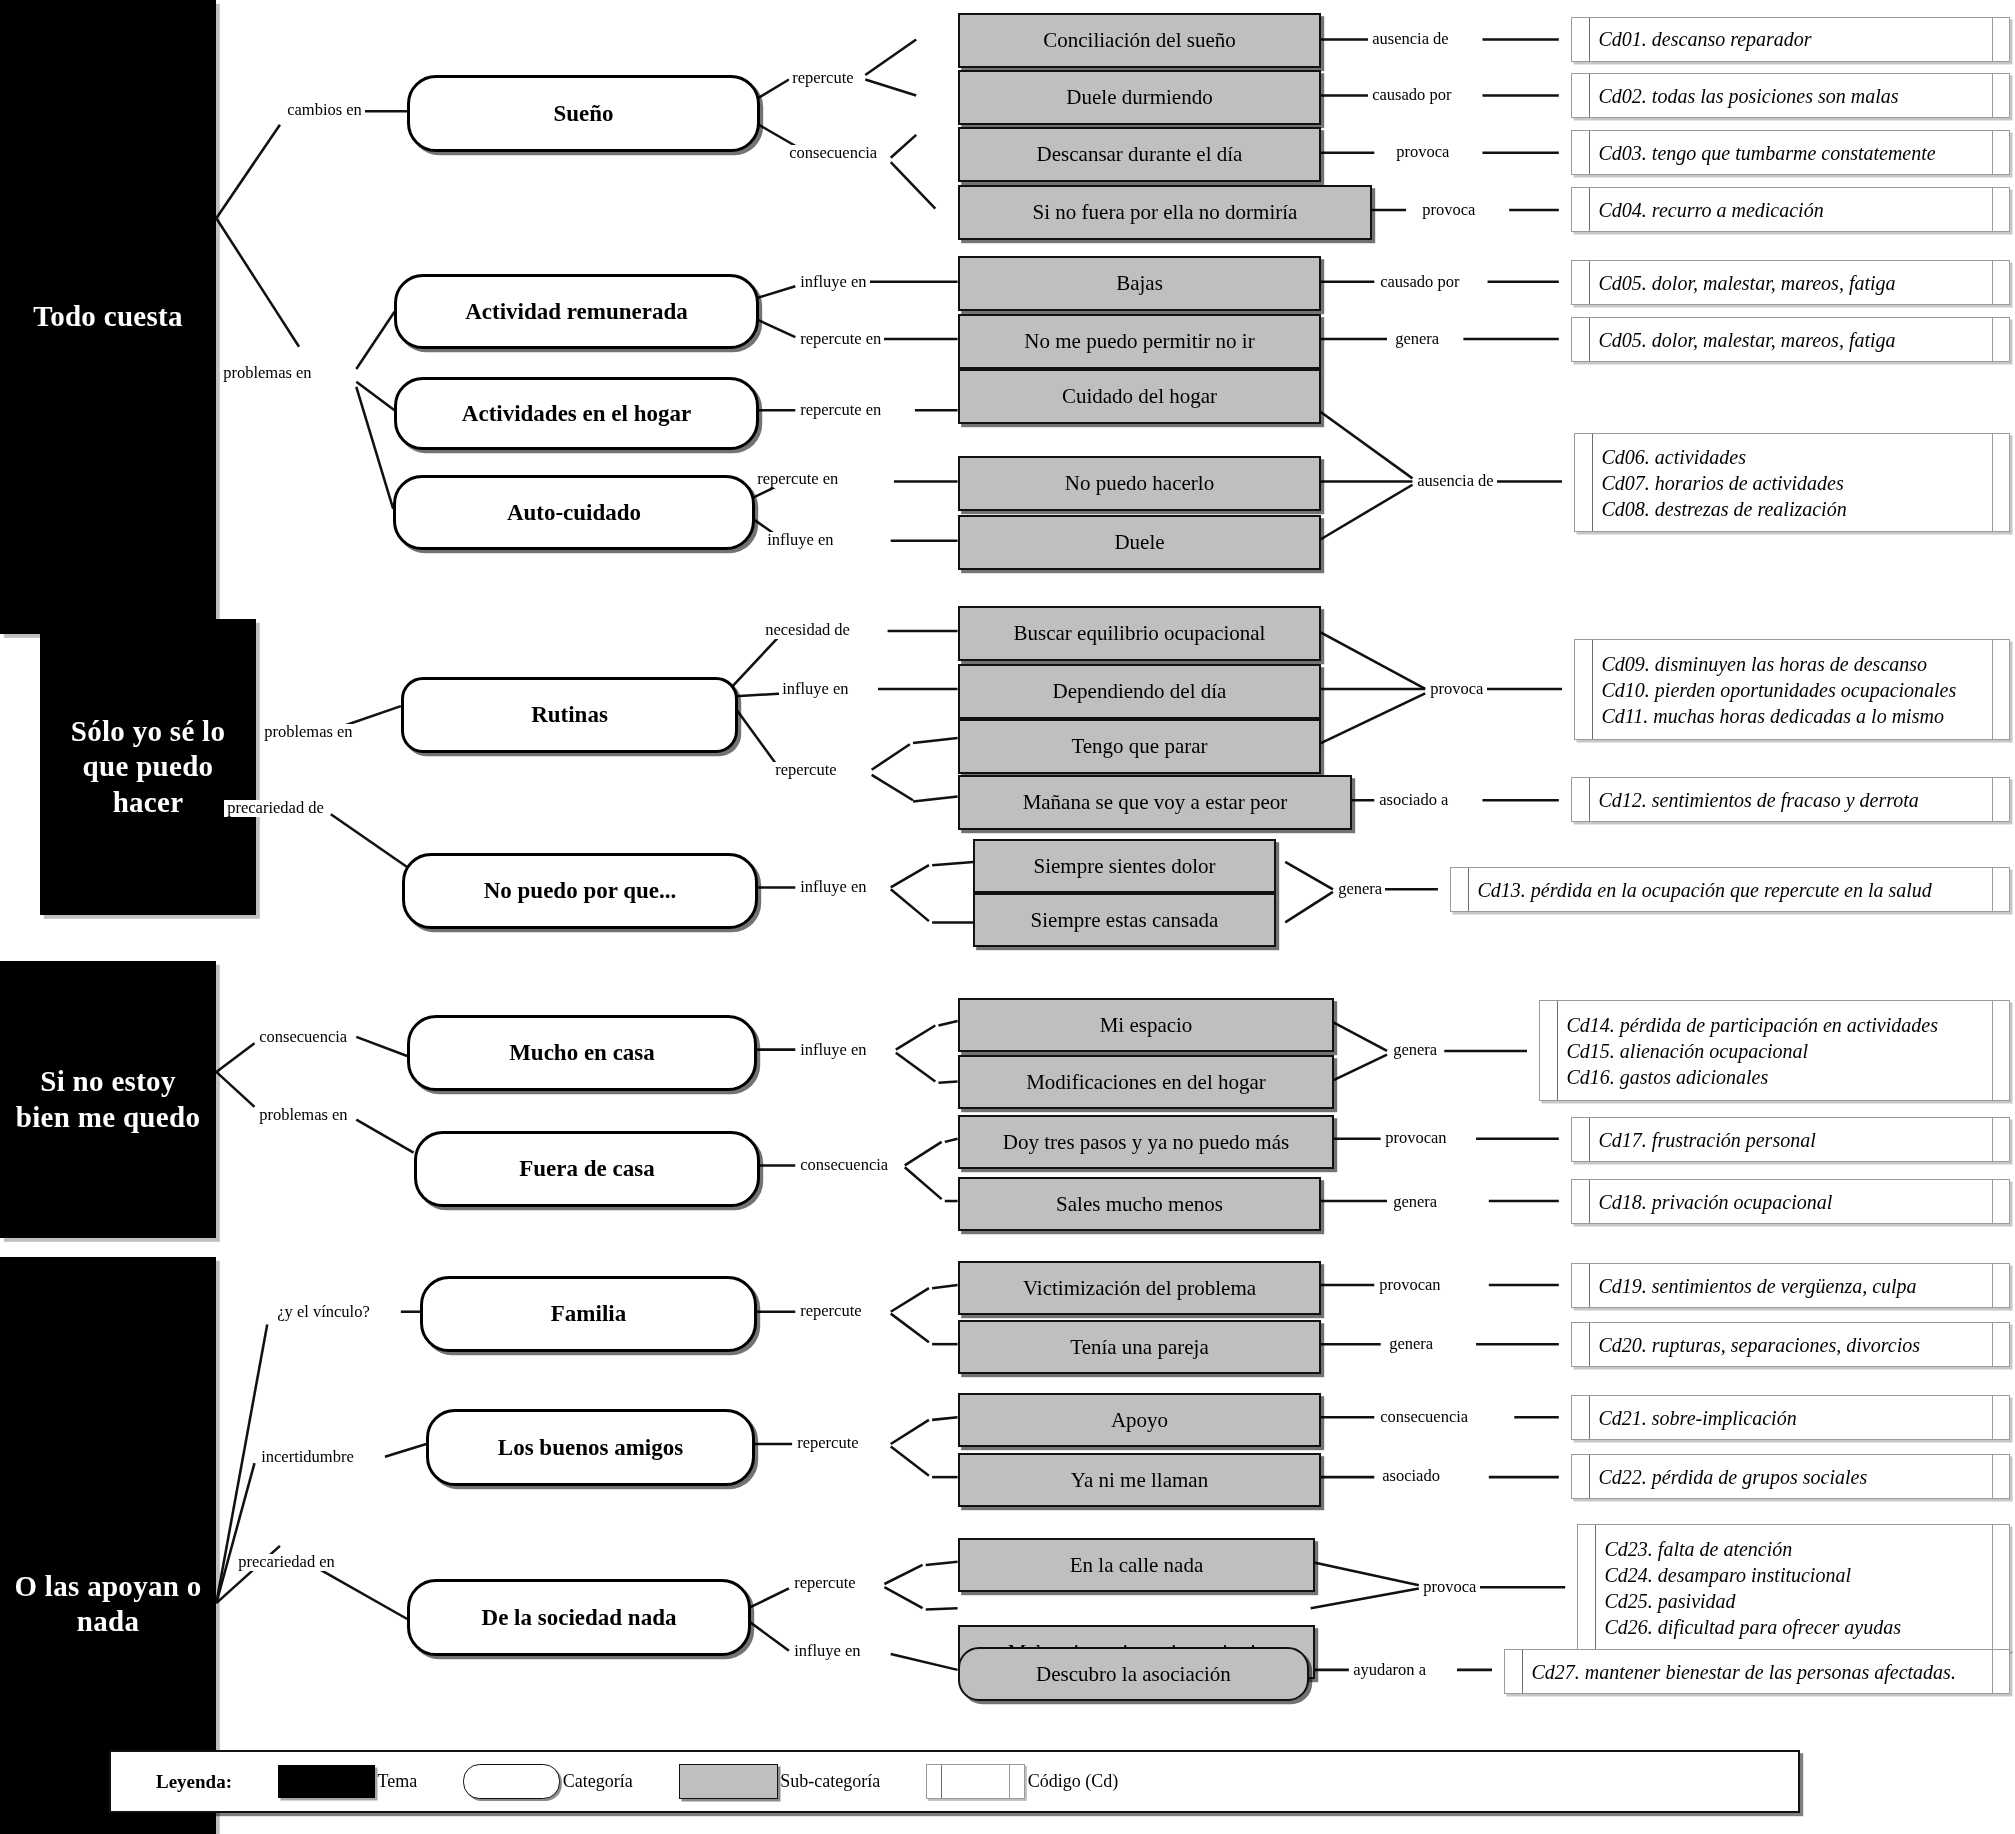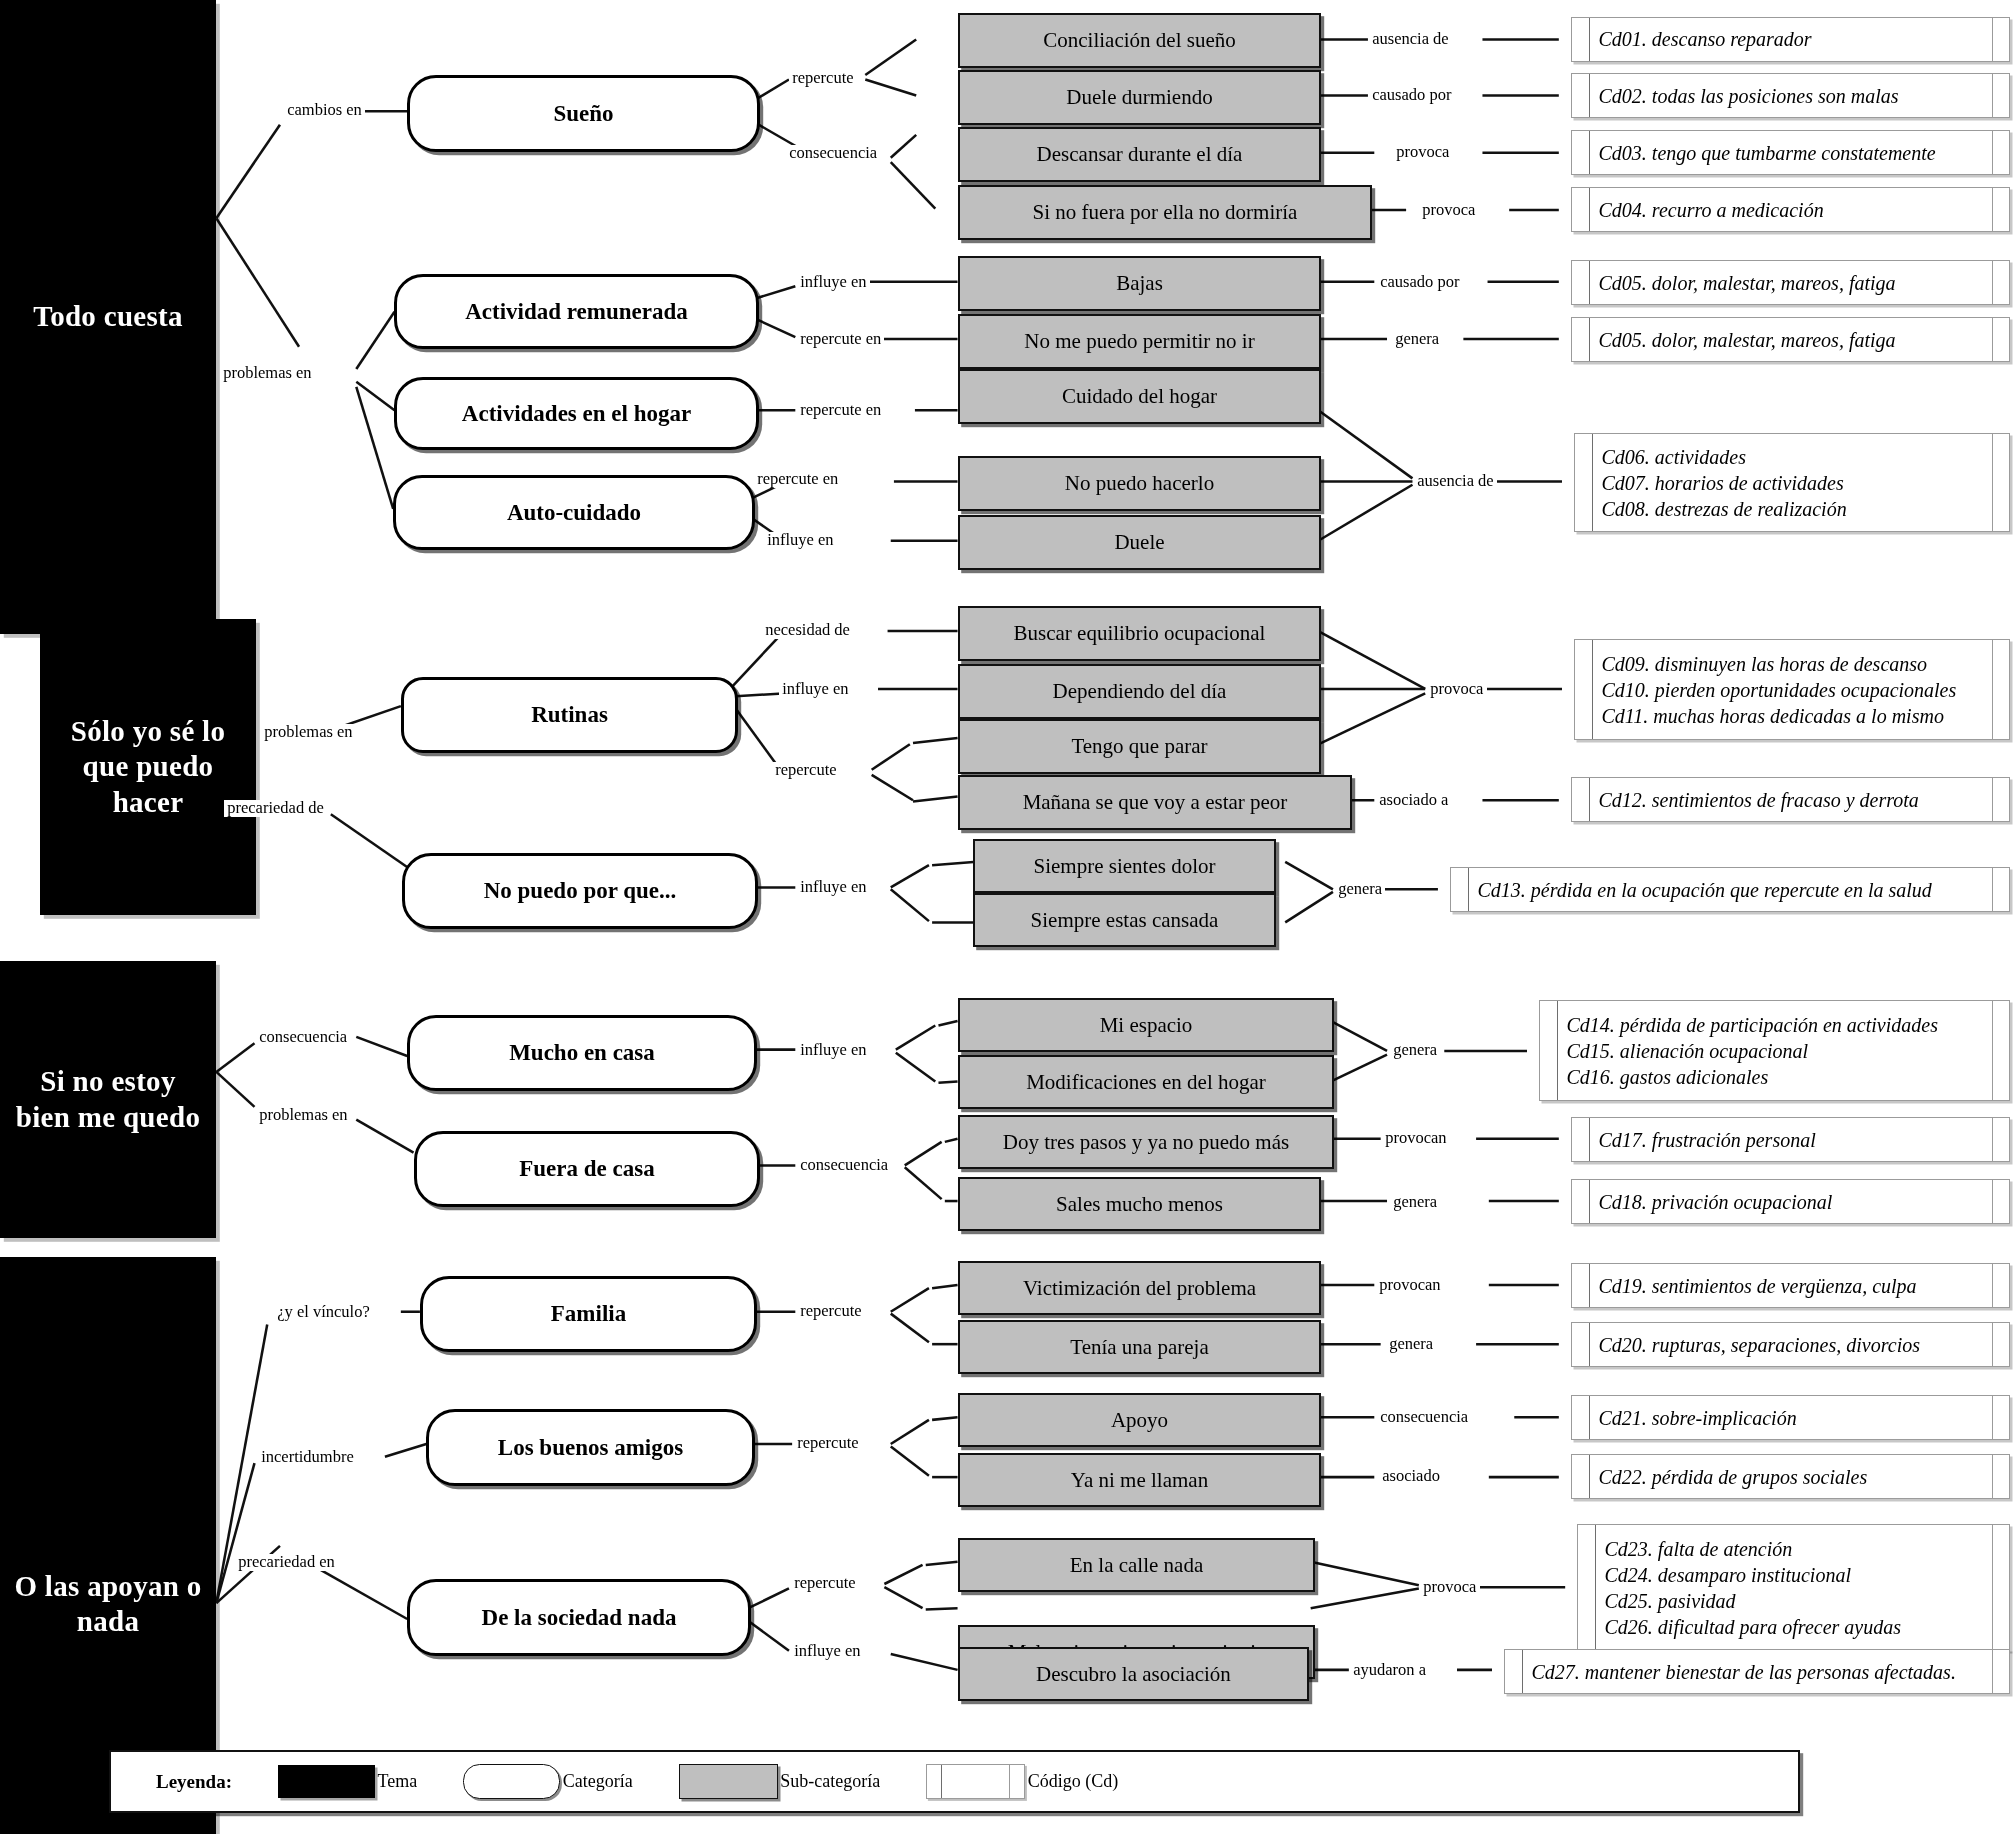--- a/index.html
+++ b/index.html
@@ -415,21 +415,21 @@
   <div class="sub" style="left:958px;top:1453px;width:359px;height:50px;">
     <span>Ya ni me llaman</span>
     </div>
 
   <div class="sub" style="left:958px;top:1538px;width:353px;height:50px;">
     <span>En la calle nada</span>
     </div>
   <div class="sub" style="left:958px;top:1625px;width:353px;height:50px;">
     <span>Mala asistencia socio-sanitaria</span>
     </div>
-  <div class="sub" style="left:958px;top:1647px;width:347px;height:50px;">
+  <div class="sub" style="left:958px;top:1647px;width:347px;height:50px;border-radius:21px;">
     <span>Descubro la asociación</span>
     </div>
 
   <div class="code" style="left:1559px;top:16.5px;width:439px;height:45px;">
     <span class="tab-l"></span>
     <span class="body">
         <span class="ln">Cd01. descanso reparador</span>
       </span>
     <span class="tab-r"></span>
     </div>

